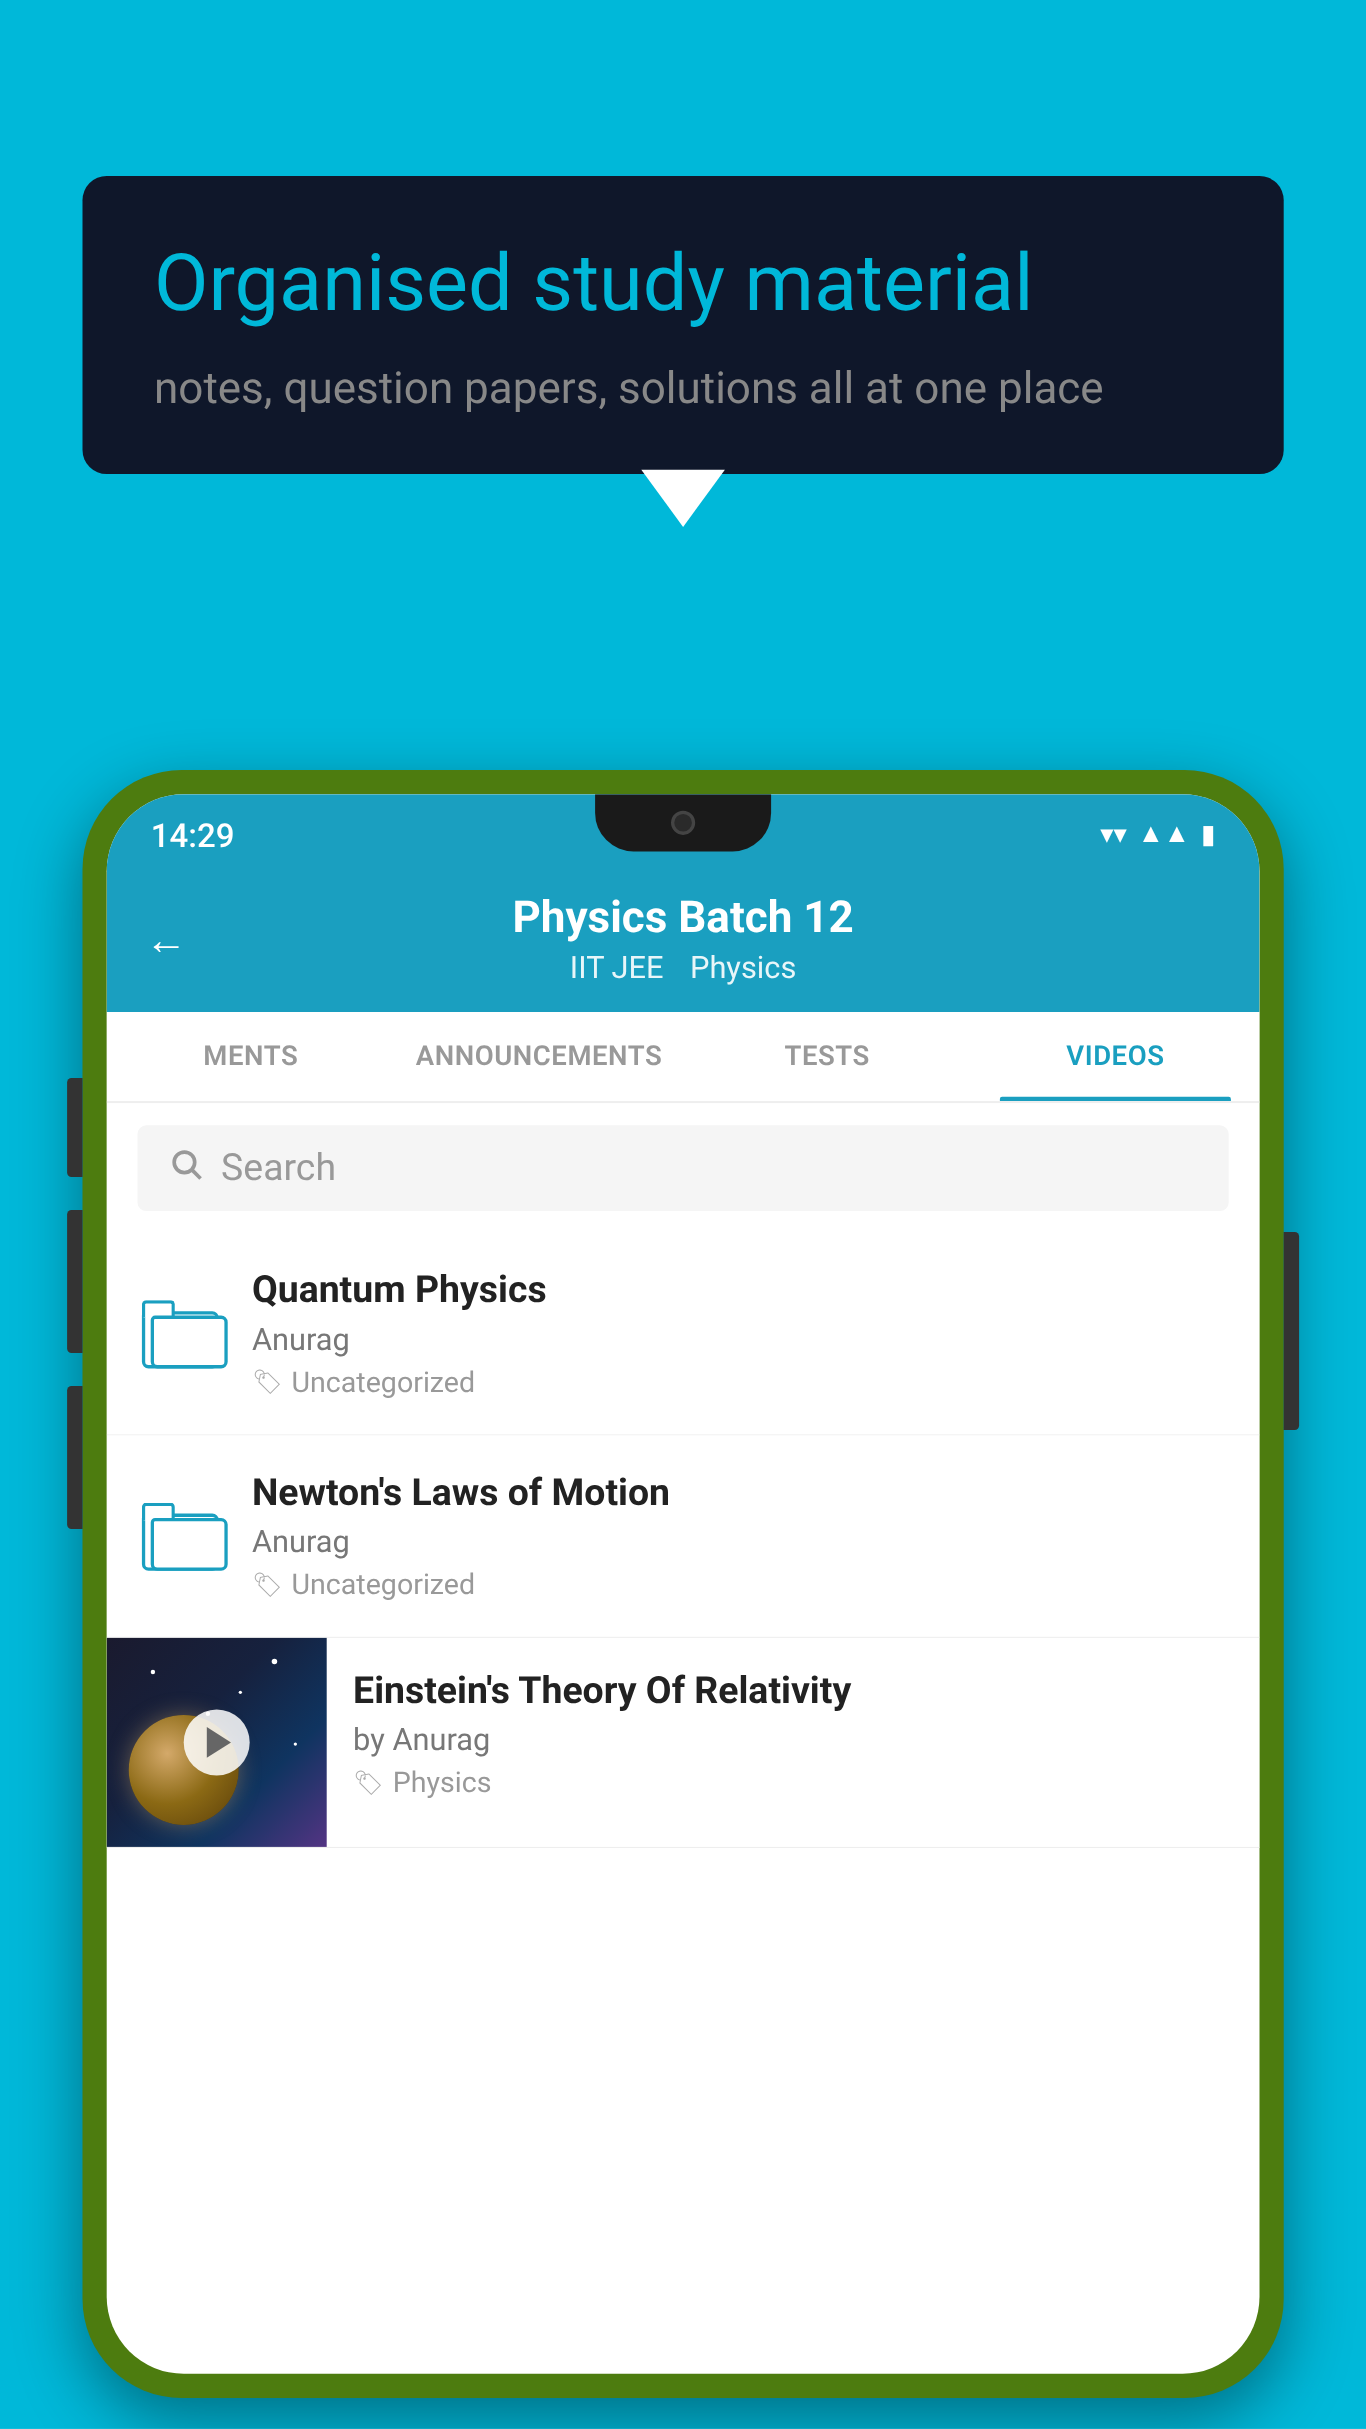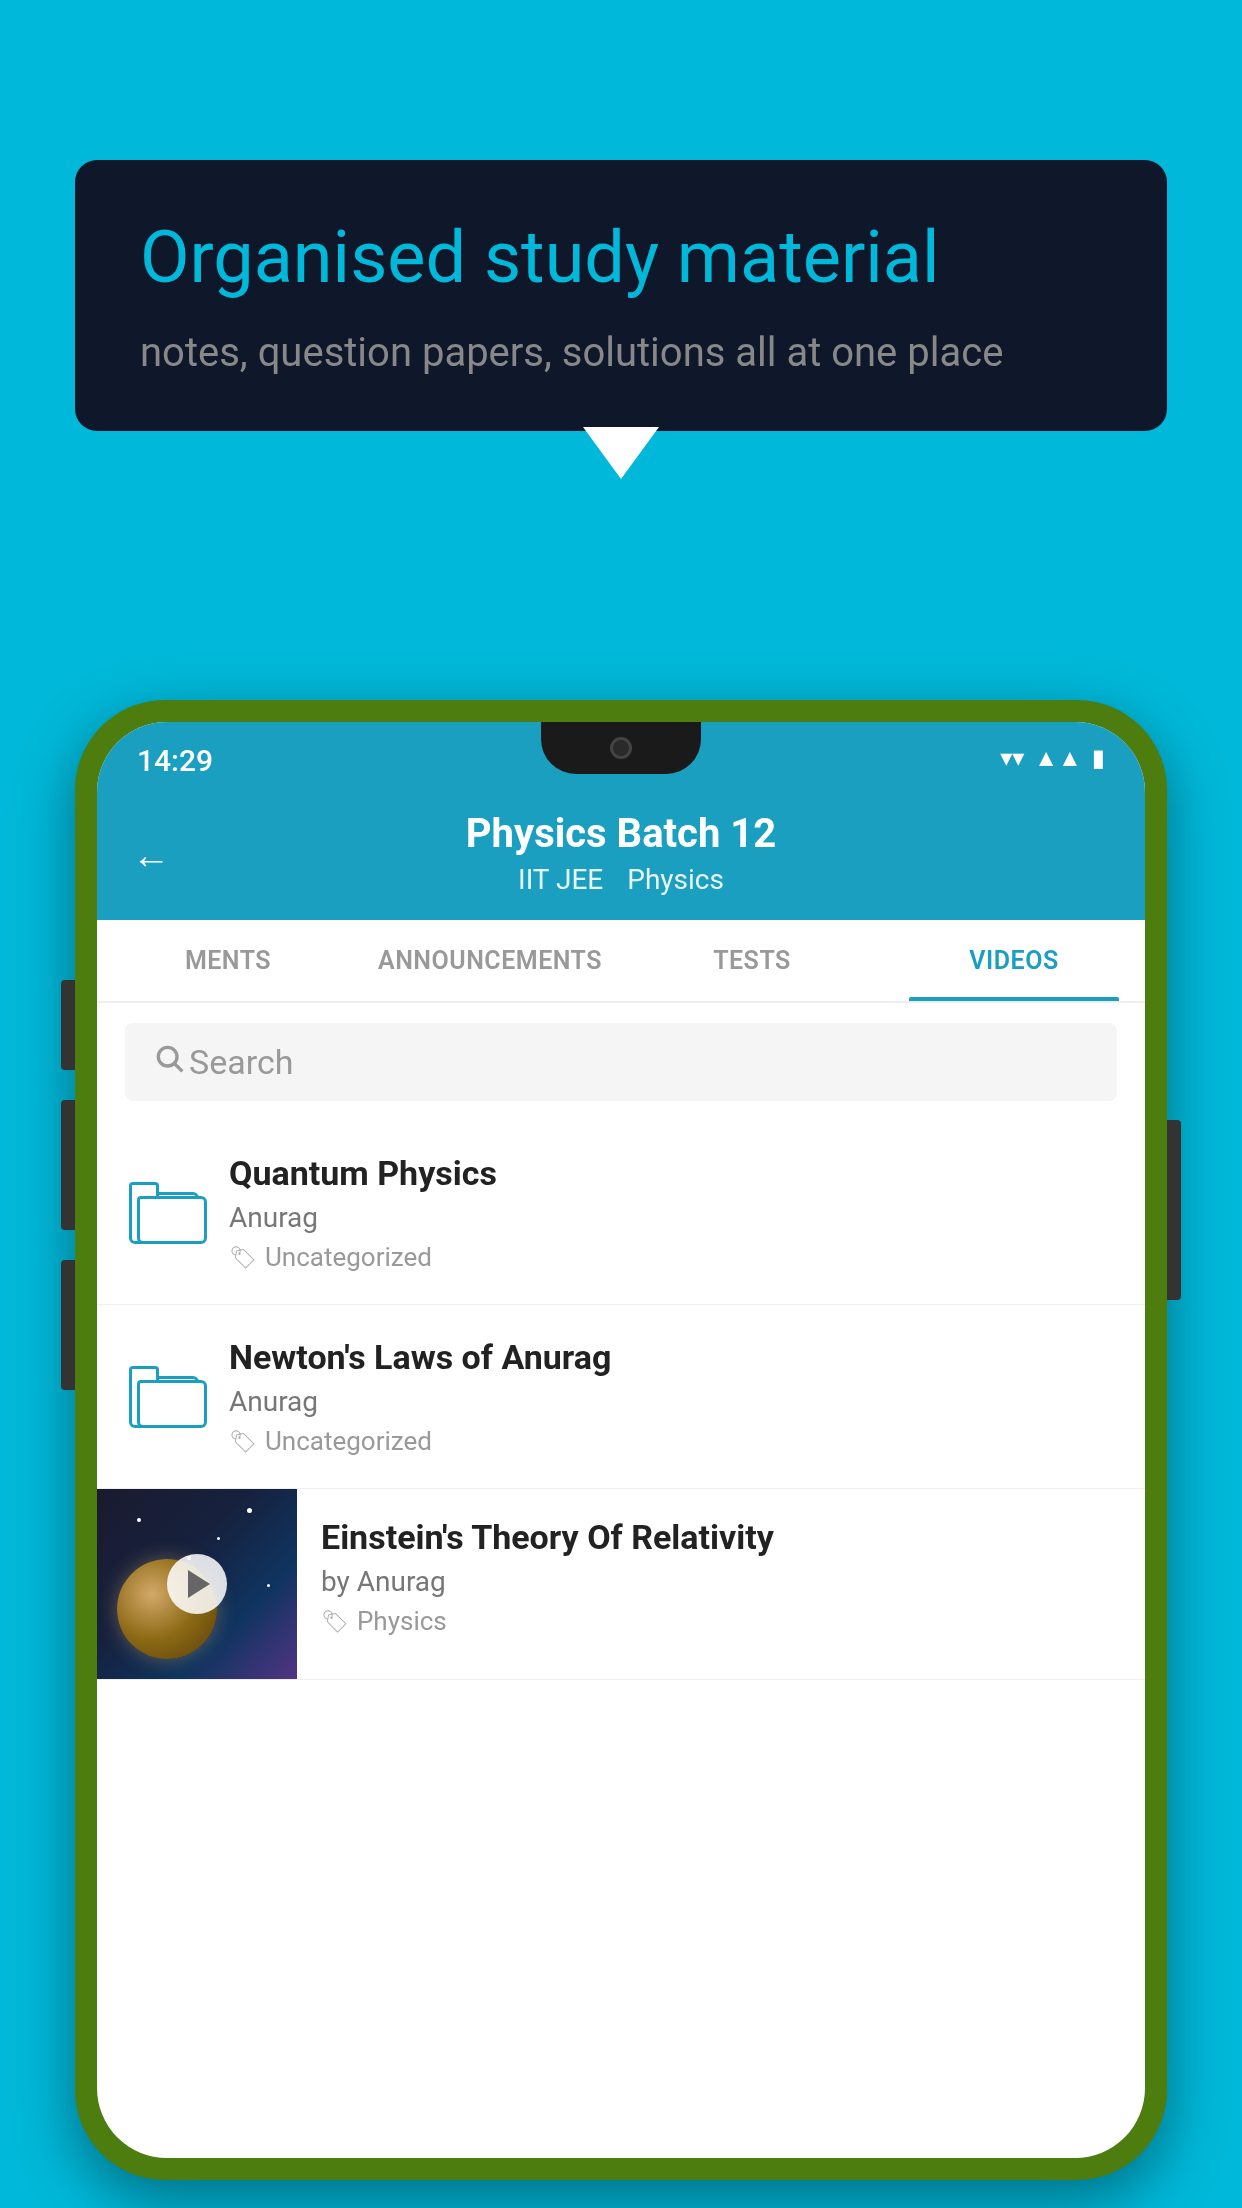--- a/index.html
+++ b/index.html
@@ -252,21 +252,21 @@
       background: white;
       padding: 20px 28px;
     }
 
     .search-input-wrap {
       background: #f5f5f5;
       border-radius: 8px;
       display: flex;
       align-items: center;
       padding: 18px 28px;
-      gap: 4px;
+      gap: 16px;
     }
 
     .search-icon-svg {
       color: #999;
       font-size: 36px;
     }
 
     .search-placeholder {
       color: #999;
       font-size: 34px;
@@ -568,21 +568,21 @@
 
       <div class="list-item">
         <div class="item-icon-wrap">
           <div class="folder-icon">
             <div class="folder-back"></div>
             <div class="folder-tab"></div>
             <div class="folder-front"></div>
           </div>
         </div>
         <div class="item-info">
-          <div class="item-title">Newton's Laws of Anurag</div>
+          <div class="item-title">Newton's Laws of Motion</div>
           <div class="item-author">Anurag</div>
           <div class="item-tag">
             <span class="tag-icon">🏷</span>
             <span>Uncategorized</span>
           </div>
         </div>
       </div>
 
       <div class="list-item-thumb">
         <div class="thumb-img">

